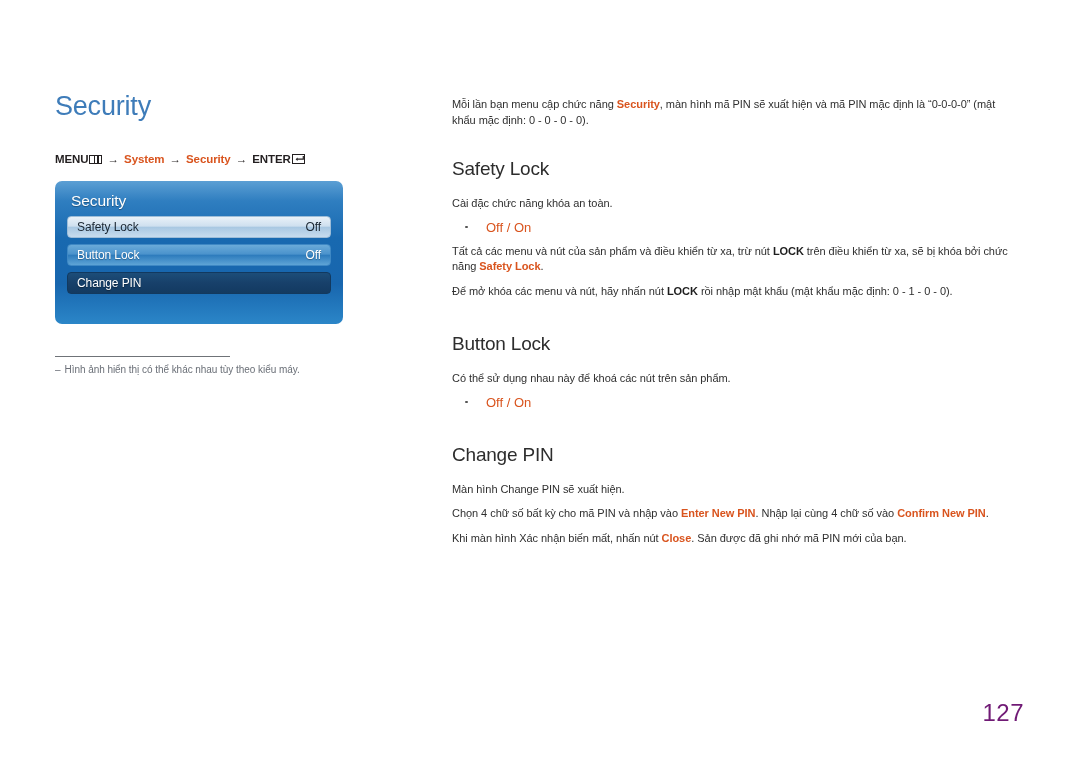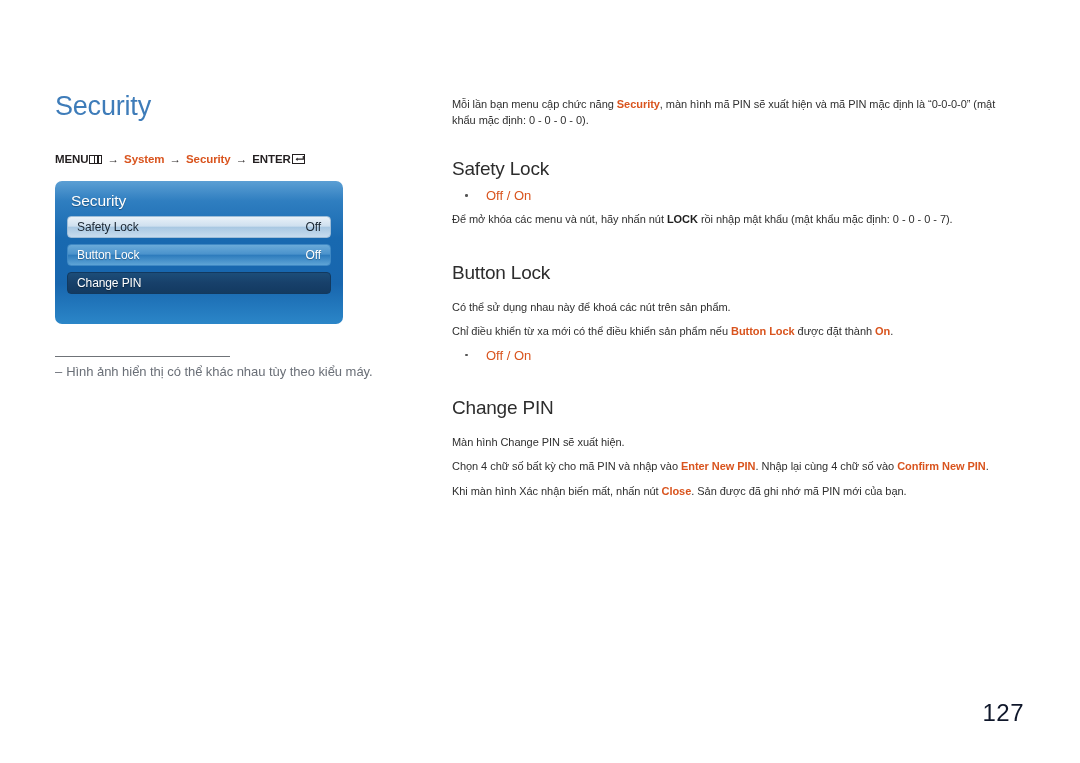--- a/index.html
+++ b/index.html
@@ -151,21 +151,21 @@
   .footnote {
     margin-top: 32px;
     width: 200px;
   }
   .footnote-rule {
     border-top: 1px solid #6f7378;
     width: 175px;
     margin-bottom: 7px;
   }
   .footnote-text {
-    font-size: 13px;
+    font-size: 10px;
     color: #6a6f77;
     white-space: nowrap;
     letter-spacing: -0.05px;
   }
   .footnote-dash { margin-right: 4px; }
 
   
   .right-col {
     position: absolute;
     left: 452px;
@@ -221,21 +221,21 @@
     background: #555;
     border-radius: 50%;
   }
 
   
   .page-number {
     position: absolute;
     right: 56px;
     bottom: 36px;
     font-size: 24px;
-    color: #0f172a;
+    color: #701a75;
     letter-spacing: 0.5px;
   }
 </style>
 </head>
 <body>
 
 <div class="left-col">
 
   <h1 class="page-title">Security</h1>
 
@@ -276,28 +276,29 @@
     <div class="footnote-text"><span class="footnote-dash">‒</span><span>Hình ảnh hiển thị có thể khác nhau tùy theo kiểu máy.</span></div>
   </div>
 
 </div>
 
 <div class="right-col">
 
   <p class="body-text"><span>Mỗi lần bạn menu cập chức năng </span><span class="accent">Security</span><span>, màn hình mã PIN sẽ xuất hiện và mã PIN mặc định là “0-0-0-0” (mật khẩu mặc định: 0 - 0 - 0 - 0).</span></p>
 
   <h2 class="section-head sec-1">Safety Lock</h2>
+  <p class="body-text lead">Cài đặc chức năng khóa an toàn.</p>
   <ul class="bullet-list">
     <li><span>Off</span><span> / </span><span>On</span></li>
   </ul>
-  <p class="body-text para"><span>Để mở khóa các menu và nút, hãy nhấn nút </span><span class="strong">LOCK</span><span> rồi nhập mật khẩu (mật khẩu mặc định: 0 - 0 - 0 - 7).</span></p>
+  <p class="body-text para"><span>Tất cả các menu và nút của sản phẩm và điều khiển từ xa, trừ nút </span><span class="strong">LOCK</span><span> trên điều khiển từ xa, sẽ bị khóa bởi chức năng </span><span class="accent">Safety Lock</span><span>.</span></p>
+  <p class="body-text para"><span>Để mở khóa các menu và nút, hãy nhấn nút </span><span class="strong">LOCK</span><span> rồi nhập mật khẩu (mật khẩu mặc định: 0 - 1 - 0 - 0).</span></p>
 
   <h2 class="section-head sec-2">Button Lock</h2>
   <p class="body-text lead">Có thể sử dụng nhau này để khoá các nút trên sản phẩm.</p>
-  <p class="body-text para"><span>Chỉ điều khiển từ xa mới có thể điều khiển sản phẩm nếu </span><span class="accent">Button Lock</span><span> được đặt thành </span><span class="accent">On</span><span>.</span></p>
   <ul class="bullet-list">
     <li><span>Off</span><span> / </span><span>On</span></li>
   </ul>
 
   <h2 class="section-head sec-3">Change PIN</h2>
   <p class="body-text lead">Màn hình Change PIN sẽ xuất hiện.</p>
   <p class="body-text para"><span>Chọn 4 chữ số bất kỳ cho mã PIN và nhập vào </span><span class="accent">Enter New PIN</span><span>. Nhập lại cùng 4 chữ số vào </span><span class="accent">Confirm New PIN</span><span>.</span></p>
   <p class="body-text para"><span>Khi màn hình Xác nhận biến mất, nhấn nút </span><span class="accent">Close</span><span>. Sản được đã ghi nhớ mã PIN mới của bạn.</span></p>
 
 </div>

